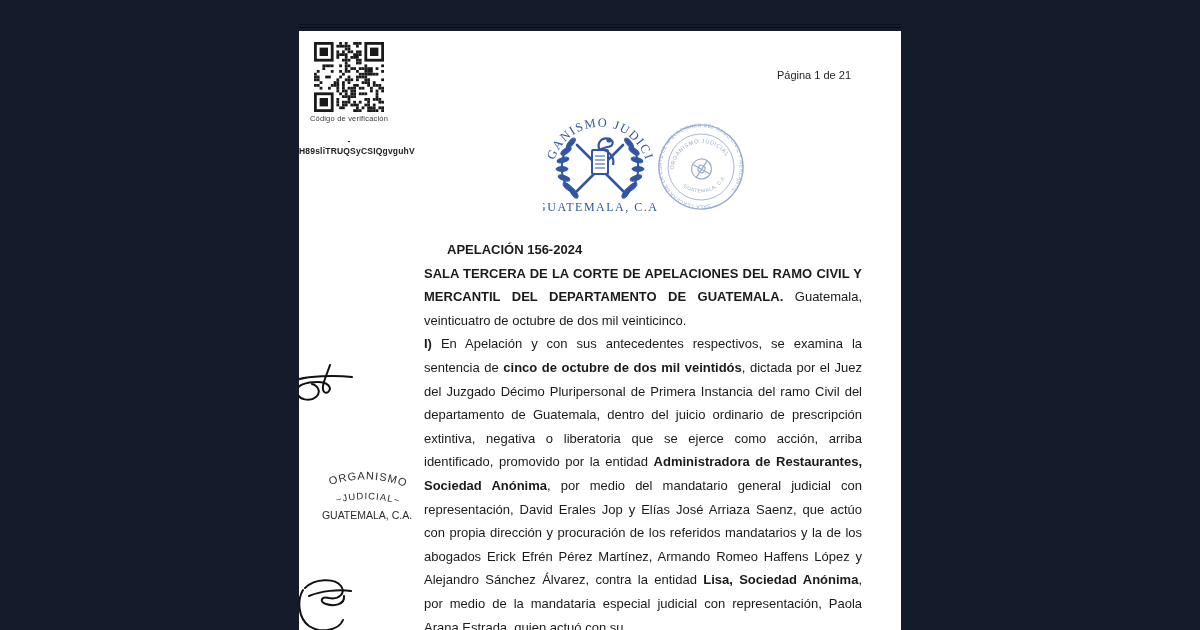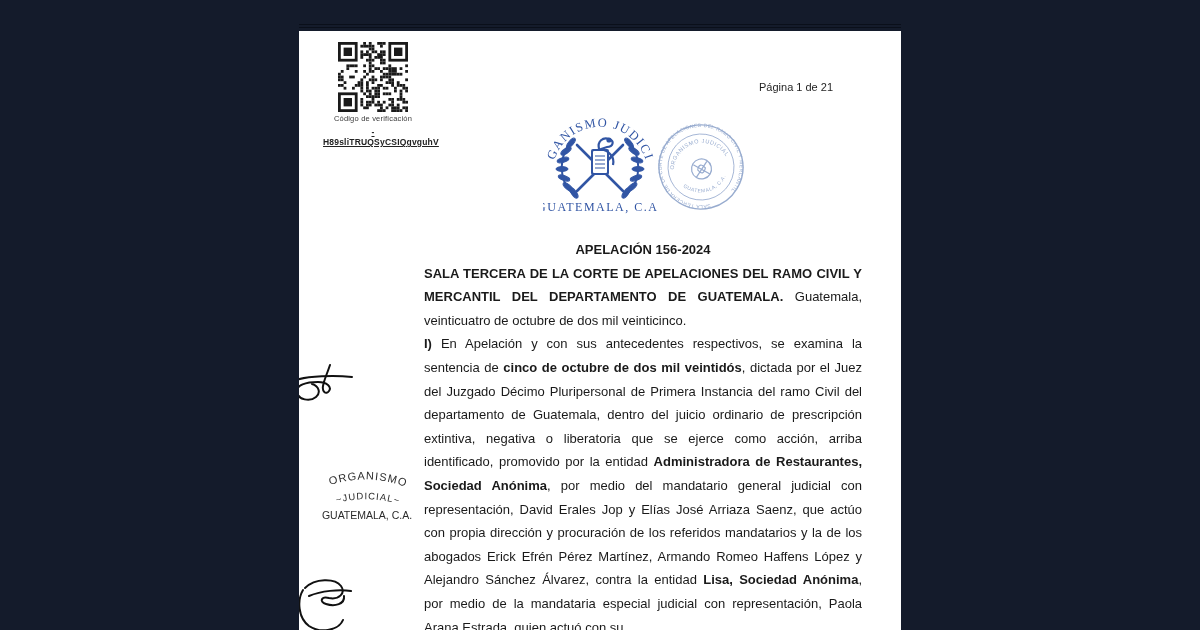--- a/index.html
+++ b/index.html
@@ -7,40 +7,40 @@
     width:1200px;height:630px;position:relative;overflow:hidden;
     background:#141b2b;
     font-family:"Liberation Sans", sans-serif;
   }
   .scanline{position:absolute;left:299px;width:602px;height:1px;background:#0a0f1a;}
   .page{
     position:absolute;left:299px;top:31px;width:602px;height:599px;
     background:#ffffff;overflow:hidden;color:#1f1f1f;
   }
   
-  .qr-wrap{position:absolute;left:24px;top:11px;width:100px;text-align:center;}
+  .qr-wrap{position:absolute;left:0;top:11px;width:100px;text-align:center;}
   .qr{display:block;margin:0 auto;width:70px;height:70px;}
   .qr-label{font-size:7.5px;color:#3a3a3a;margin-top:2px;letter-spacing:.2px;}
-  .qr-code-text{font-size:8.5px;font-weight:bold;color:#222;margin-top:4px;letter-spacing:.2px;text-decoration:underline;}
-  
-  .page-indicator{position:absolute;left:460px;top:50px;width:110px;text-align:left;font-size:11px;color:#1f1f1f;}
+  .qr-code-text{font-size:8.5px;font-weight:bold;color:#222;margin-top:13px;letter-spacing:.2px;}
+  
+  .page-indicator{position:absolute;left:460px;top:38px;width:110px;text-align:center;font-size:11px;color:#1f1f1f;}
   
   .emblem{position:absolute;left:244px;top:68px;width:114px;height:118px;}
   .seal{position:absolute;left:357px;top:90px;width:90px;height:92px;opacity:.8;}
   
   .margin-stamp{position:absolute;left:20px;top:436px;width:96px;height:58px;}
   .sig1{position:absolute;left:-5px;top:331px;width:62px;height:52px;}
   .sig2{position:absolute;left:-4px;top:543px;width:62px;height:60px;}
   
   .body-text{
     position:absolute;left:125px;top:207px;width:438px;
     font-size:13px;line-height:23.6px;color:#1a1a1a;
     text-align:justify;
   }
-  .body-text .hline{text-align:center;font-weight:bold;}
+  .body-text .hline{text-align:left;font-weight:bold;margin-left:23px;}
   .body-text p{margin:0;}
   .body-text .b{font-weight:bold;}
 </style>
 </head>
 <body>
 
 <div class="scanline" style="top:24px"></div>
 <div class="scanline" style="top:27px"></div>
 
 <div class="page">

